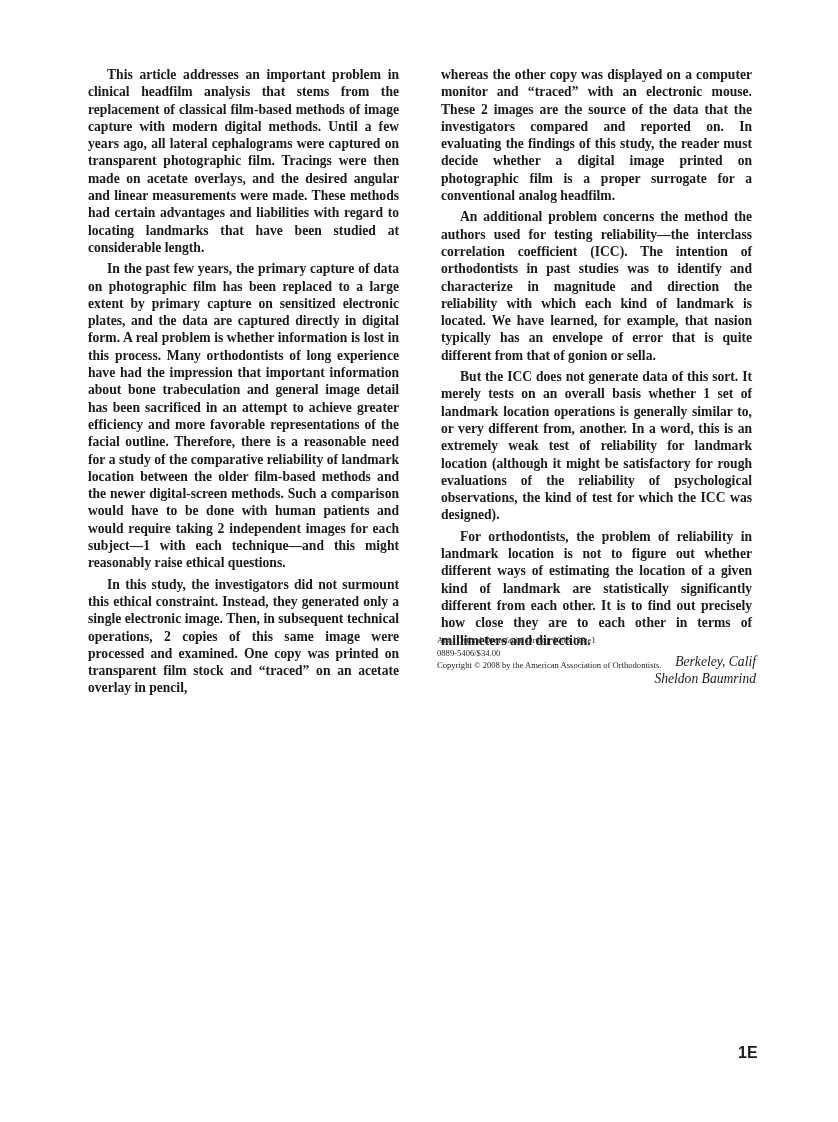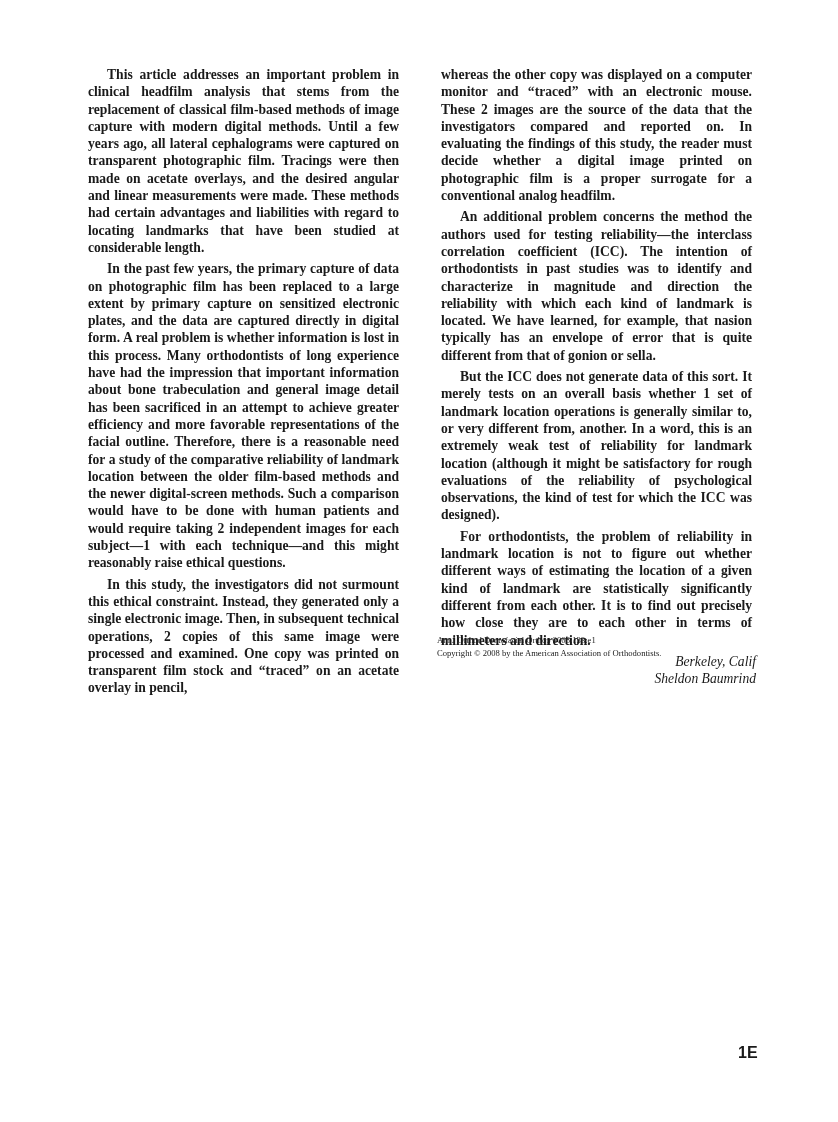--- a/index.html
+++ b/index.html
@@ -31,18 +31,19 @@
     <p class="para noindent">whereas the other copy was displayed on a computer monitor and “traced” with an electronic mouse. These 2 images are the source of the data that the investigators compared and reported on. In evaluating the findings of this study, the reader must decide whether a digital image printed on photographic film is a proper surrogate for a conventional analog headfilm.</p>
     <p class="para">An additional problem concerns the method the authors used for testing reliability—the interclass correlation coefficient (ICC). The intention of orthodontists in past studies was to identify and characterize in magnitude and direction the reliability with which each kind of landmark is located. We have learned, for example, that nasion typically has an envelope of error that is quite different from that of gonion or sella.</p>
     <p class="para">But the ICC does not generate data of this sort. It merely tests on an overall basis whether 1 set of landmark location operations is generally similar to, or very different from, another. In a word, this is an extremely weak test of reliability for landmark location (although it might be satisfactory for rough evaluations of the reliability of psychological observations, the kind of test for which the ICC was designed).</p>
     <p class="para">For orthodontists, the problem of reliability in landmark location is not to figure out whether different ways of estimating the location of a given kind of landmark are statistically significantly different from each other. It is to find out precisely how close they are to each other in terms of millimeters and direction.</p>
     <p class="signature">Berkeley, Calif</p>
     <p class="signature">Sheldon Baumrind</p>
   </div>
 
   <div class="footer-meta">
     <div>Am J Orthod Dentofacial Orthop 2008;133:e1</div>
+    <div>0889-5406/$34.00</div>
     <div>Copyright © 2008 by the American Association of Orthodontists.</div>
   </div>
 
   <div class="page-number">1E</div>
 
 </div>
 
 </body></html>

